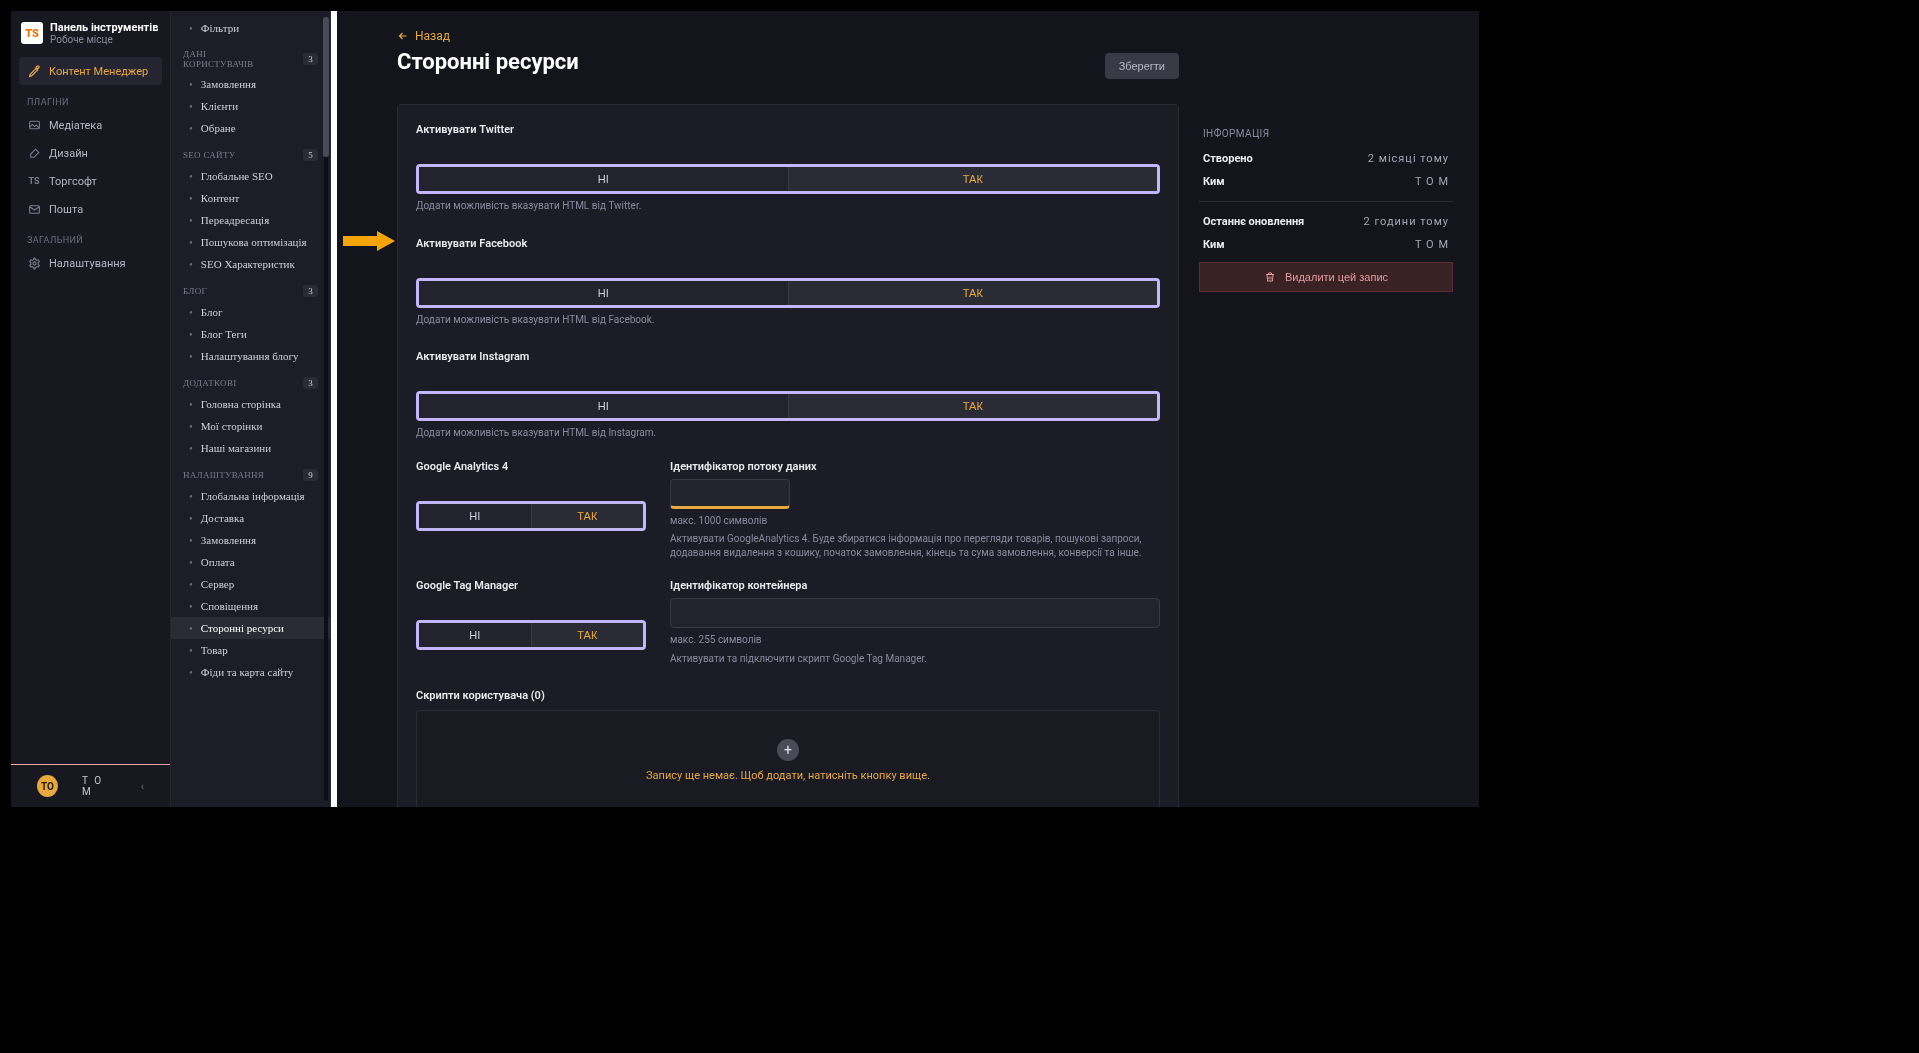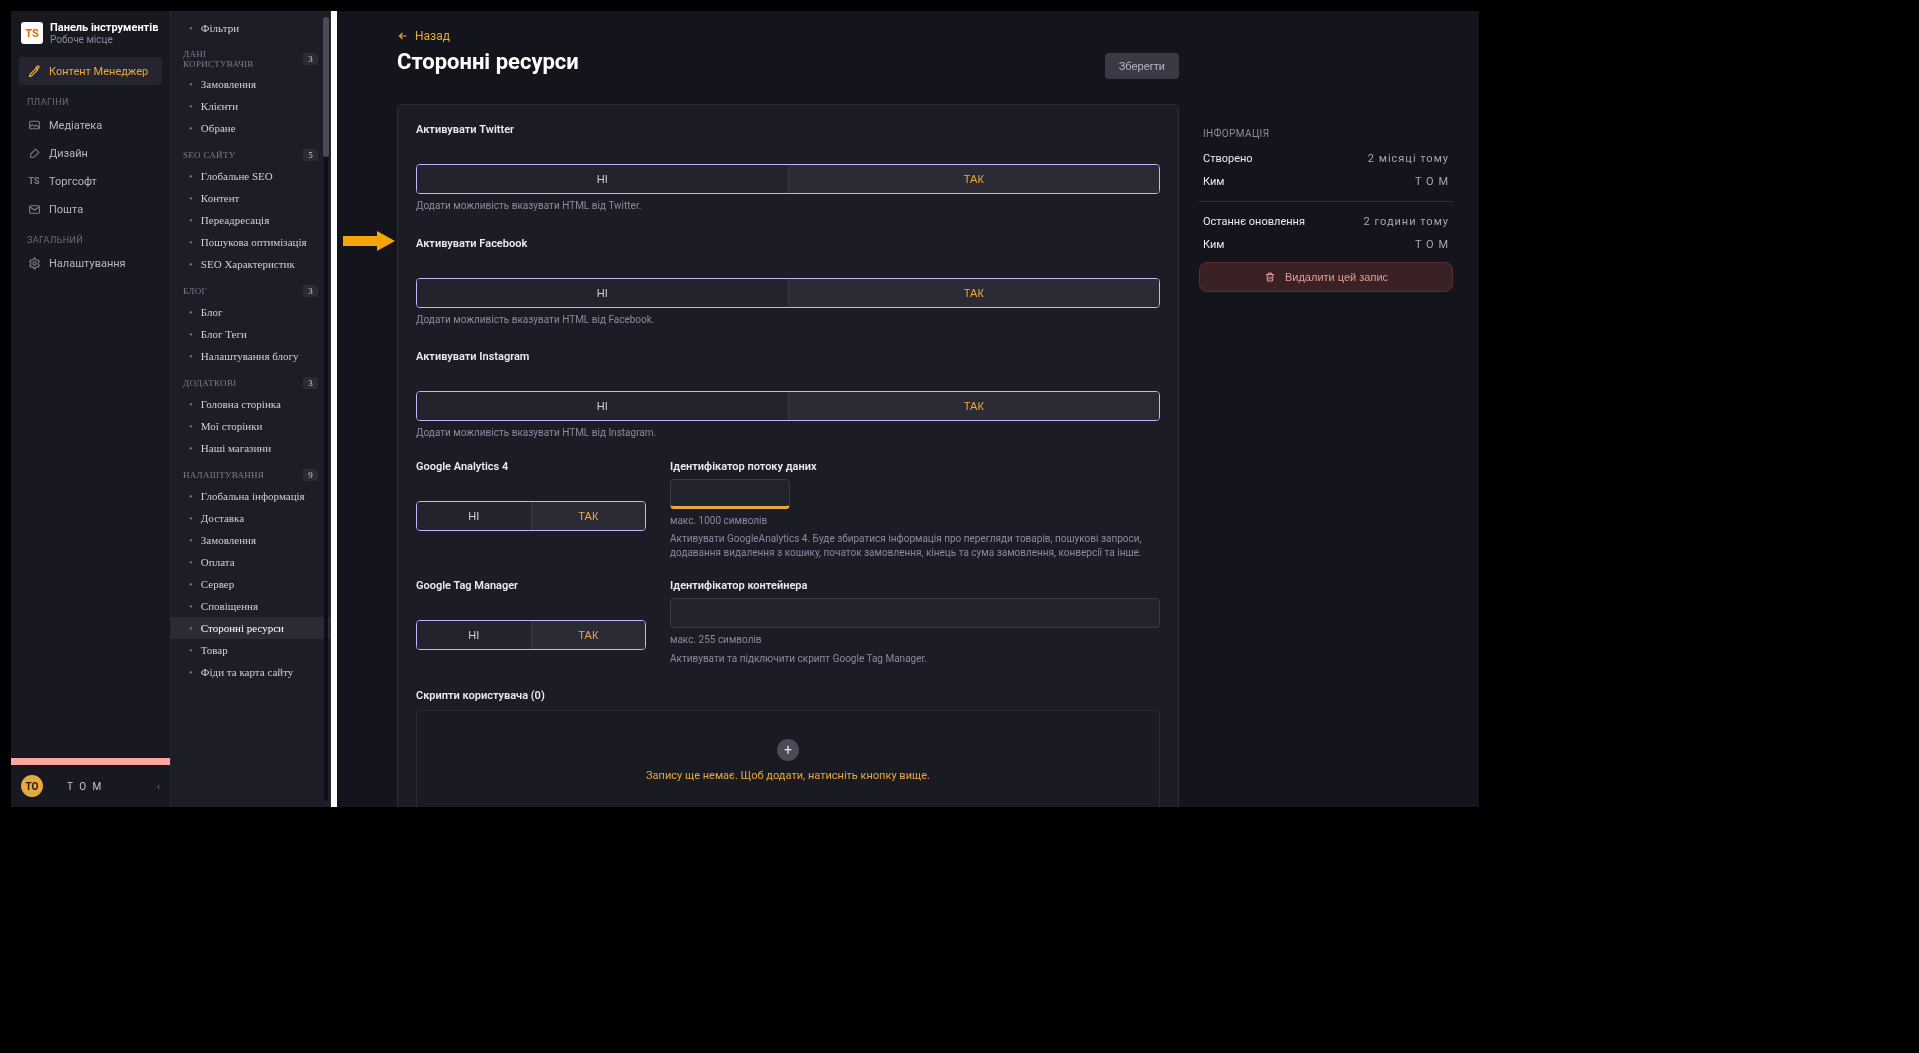--- a/index.html
+++ b/index.html
@@ -60,23 +60,23 @@
   .nav-a .item.active .ico { color:#e7a83e; }
   .nav-a .section {
     padding: 12px 8px 4px;
     font-size: 9px;
     letter-spacing: .4px;
     color: #6c6c80;
     text-transform: uppercase;
   }
 
   .sidebar-a-footer {
-    border-top: 7px solid #fca5a5;
+    border-top: 1px solid #fca5a5;
     display:flex; align-items:center; gap:24px;
-    padding: 10px 10px;
+    padding: 10px 26px;
   }
   .avatar {
     width: 22px; height:22px; border-radius:50%;
     background:#e7a83e; color:#2a1c00;
     font-size:10px; font-weight:700;
     display:flex; align-items:center; justify-content:center;
   }
   .user-name { font-size:10px; letter-spacing:2px; color:#c6c6d2; }
   .chev { margin-left:auto; color:#6c6c80; }
 
@@ -149,21 +149,21 @@
     background:#1c1c26;
     border:1px solid #2b2b36;
     border-radius:4px;
     padding: 18px 18px 22px;
     flex:1;
   }
 
   .grid3 { display:grid; grid-template-columns: repeat(1, 1fr); gap: 24px 24px;}
   .field-label { font-size:11px; font-weight:600; color:#eaeaf0; margin-bottom:6px;}
   .toggle {
-    display:flex; border:1px solid #c4b5fd; border-radius:4px; overflow:hidden;
+    display:flex; border:3px solid #c4b5fd; border-radius:4px; overflow:hidden;
     height: 30px;
     margin-top: 28px;
   }
   .toggle button {
     flex:1; background:#23232e; color:#cfcfdd; border:none; font-size:11px; cursor:pointer;
   }
   .toggle button.on { background:#2b2b36; color:#e7a83e; border-left:1px solid #3a3a46;}
   .toggle button.off {}
   .help { font-size:10px; color:#8a8aa0; margin-top:5px; line-height:1.35;}
   .input {
@@ -199,28 +199,28 @@
   
   .info-panel {
     width: 254px;
     padding: 24px 0 0;
   }
   .info-title { font-size:10px; color:#8a8aa0; letter-spacing:.4px; text-transform:uppercase; padding:0 4px 8px;}
   .info-row {
     display:flex; justify-content:space-between; padding:5px 4px;
     font-size:11px; color:#d2d2dd;
   }
-  .info-row .k { color:#eaeaf0; font-weight:400;}
+  .info-row .k { color:#eaeaf0; font-weight:700;}
   .info-row .v { color:#a6a6b6; letter-spacing:1px;}
   .info-hr { border:none; border-top:1px solid #2b2b36; margin:8px 0;}
   .delete-btn {
     margin-top:6px;
     display:flex; align-items:center; justify-content:center; gap:9px;
     background:#3a2124; color:#e29b9e;
-    border:1px solid #5a2d31; border-radius:8px;
+    border:1px solid #5a2d31; border-radius:0;
     font-size:11px; padding:8px 26px; width:100%; cursor:pointer;
   }
 
   svg { display:block; }
 </style>
 </head>
 <body>
 
 <div class="frame">
 

